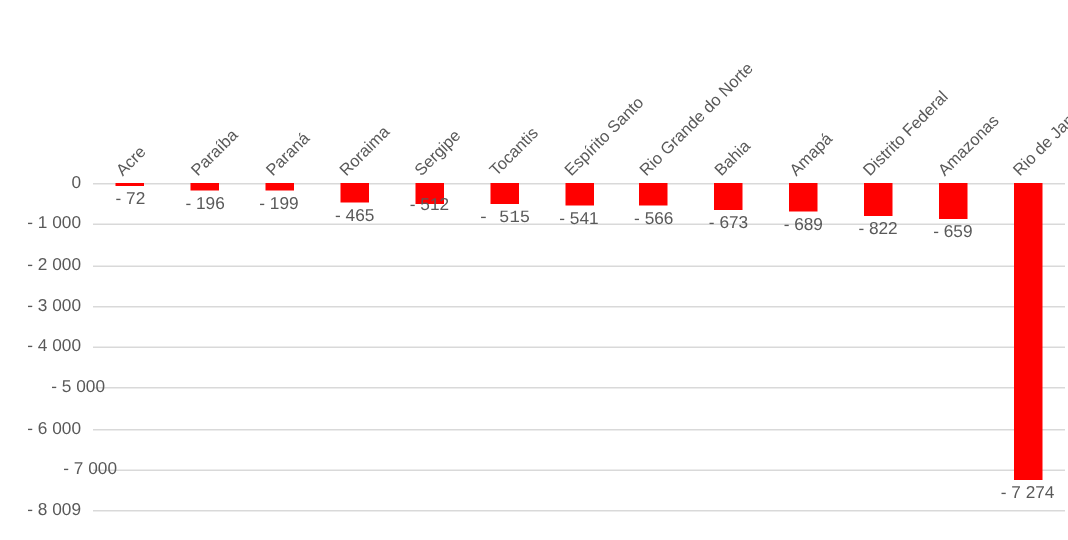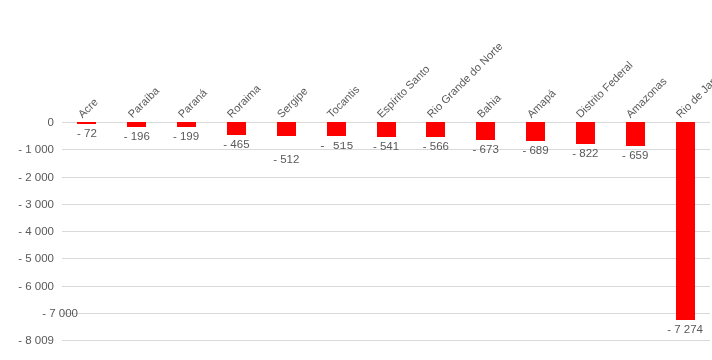--- a/index.html
+++ b/index.html
@@ -110,21 +110,21 @@
         <div class="bar" title="Rio de Janeiro - 7 274" style="left: 613.577px; top: 0px; width: 19px; height: 198.216px; background: rgb(255, 0, 0);"></div>
       </div>
   </div>
 
   <div id="ytick-labels">
       <div class="ytick-wrap" style="top: 122px;">0</div>
       <div class="ytick-wrap" style="top: 149.25px;">- 1 000</div>
       <div class="ytick-wrap" style="top: 176.5px;">- 2 000</div>
       <div class="ytick-wrap" style="top: 203.75px;">- 3 000</div>
       <div class="ytick-wrap" style="top: 231px;">- 4 000</div>
-      <div class="ytick-wrap" style="top: 258.25px;">- 5 000</div>
+      <div class="ytick-wrap" style="top: 258.25px; margin-left: 16px;">- 5 000</div>
       <div class="ytick-wrap" style="top: 285.5px;">- 6 000</div>
       <div class="ytick-wrap" style="top: 312.75px; padding-left: 24px;">- 7 000</div>
       <div class="ytick-wrap" style="top: 340px;">- 8 009</div>
     </div>
   <div id="cat-labels">
       <div class="cat-label" style="left: 83.9231px; top: 108px;">Acre</div>
       <div class="cat-label" style="left: 133.769px; top: 108px;">Paraíba</div>
       <div class="cat-label" style="left: 183.615px; top: 108px;">Paraná</div>
       <div class="cat-label" style="left: 233.462px; top: 108px;">Roraima</div>
       <div class="cat-label" style="left: 283.308px; top: 108px;">Sergipe</div>
@@ -135,21 +135,21 @@
       <div class="cat-label" style="left: 532.538px; top: 108px;">Amapá</div>
       <div class="cat-label" style="left: 582.385px; top: 108px;">Distrito Federal</div>
       <div class="cat-label" style="left: 632.231px; top: 108px;">Amazonas</div>
       <div class="cat-label" style="left: 682.077px; top: 108px;">Rio de Janeiro</div>
     </div>
   <div id="val-labels">
       <div class="val-label" style="left: 86.9231px; top: 126.962px;">- 72</div>
       <div class="val-label" style="left: 136.769px; top: 130.341px;">- 196</div>
       <div class="val-label" style="left: 186px; top: 130.423px;">- 199</div>
       <div class="val-label" style="left: 236.462px; top: 137.671px;">- 465</div>
-      <div class="val-label" style="left: 286.308px; top: 153px;">- 512</div>
+      <div class="val-label" style="left: 286.308px; top: 131px;">- 512</div>
       <div class="val-label" style="left: 336.154px; top: 139.034px; font-family: Liberation Mono, monospace;">- 515</div>
       <div class="val-label" style="left: 386px; top: 139.742px;">- 541</div>
       <div class="val-label" style="left: 435.846px; top: 140.423px;">- 566</div>
       <div class="val-label" style="left: 485.692px; top: 143.339px;">- 673</div>
       <div class="val-label" style="left: 535.538px; top: 143.775px;">- 689</div>
       <div class="val-label" style="left: 585.385px; top: 147.399px;">- 822</div>
       <div class="val-label" style="left: 635.231px; top: 149.416px;">- 659</div>
       <div class="val-label" style="left: 685.077px; top: 323.216px;">- 7 274</div>
     </div>
 

